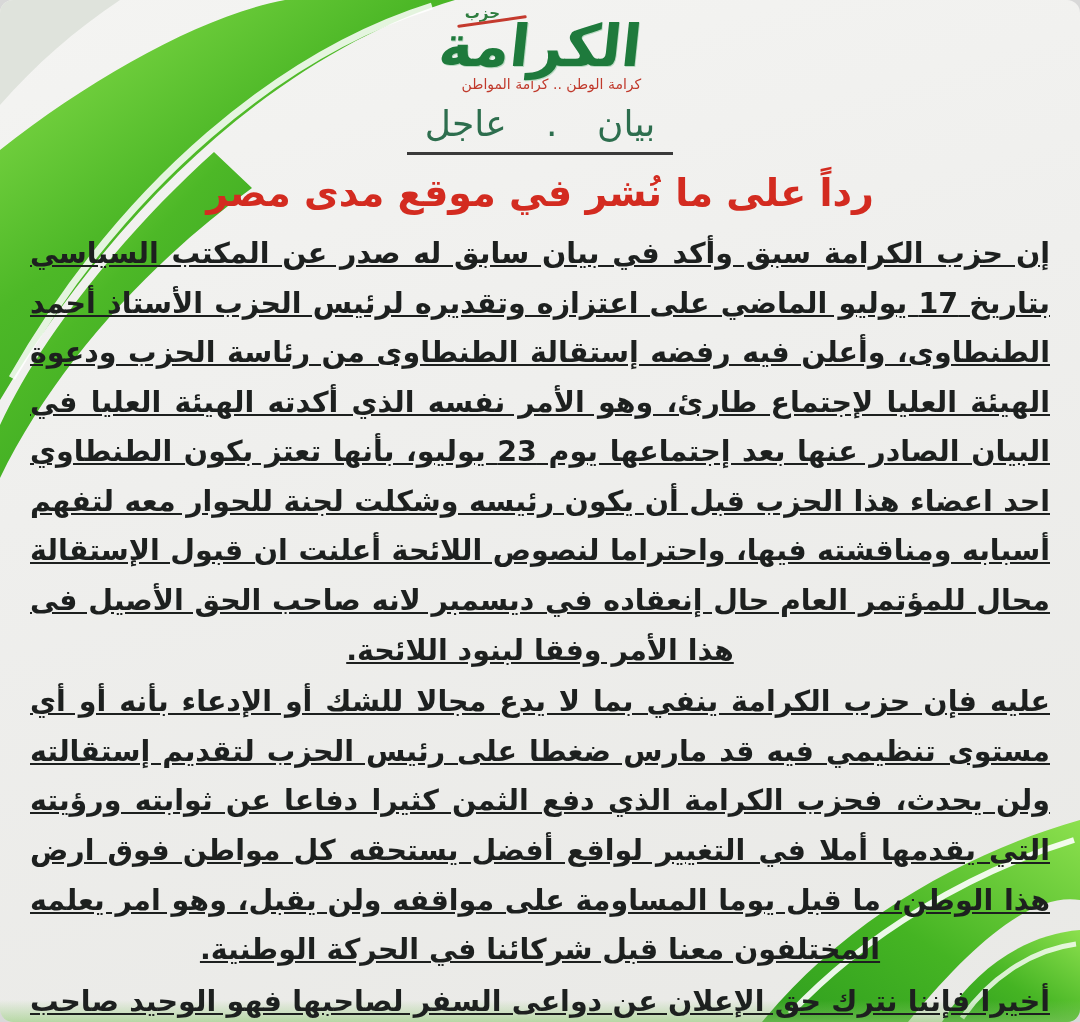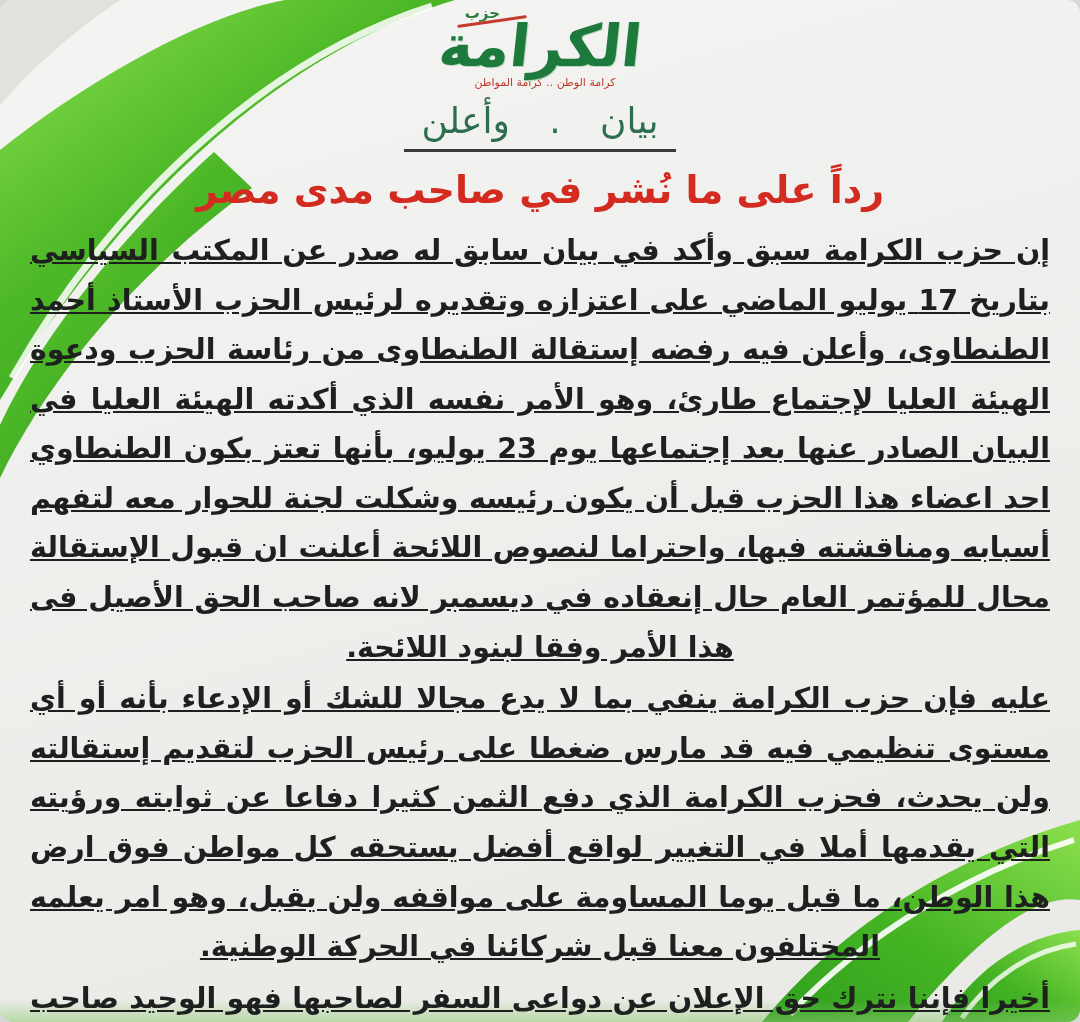--- a/index.html
+++ b/index.html
@@ -32,21 +32,21 @@
     position:absolute;top:14px;left:18px;width:70px;height:3px;
     background:#c43a2e;transform:rotate(-8deg);border-radius:2px;
   }
   .logo .logo-name{
     display:block;
     font-size:58px;font-weight:bold;color:#1e7a3c;
     text-shadow:1px 1px 0 #b9d9c2;
     transform:skewX(-6deg);
   }
   .logo .tagline{
-    display:block;font-size:11px;color:#c0392b;margin-top:2px;text-align:center;
+    display:block;font-size:14px;color:#c0392b;margin-top:2px;text-align:right;
     margin-left:10px;letter-spacing:1px;
   }
 
   
   .statement-label{
     margin-top:10px;
     font-size:36px;color:#2d6e4e;
     word-spacing:28px;
     display:inline-block;
     padding:0 18px 8px 18px;
@@ -109,25 +109,25 @@
     
     <div class="logo">
       <span class="accent-stroke"></span>
       <span class="party-word">حزب</span>
       <span class="logo-name">الكرامة</span>
       <span class="tagline">كرامة الوطن .. كرامة المواطن</span>
     </div>
 
     
     <div>
-      <div class="statement-label">بيان . وأعلن</div>
+      <div class="statement-label">بيان . عاجل</div>
     </div>
 
     
-    <div class="headline">رداً على ما نُشر في صاحب مدى مصر</div>
+    <div class="headline">رداً على ما نُشر في موقع مدى مصر</div>
 
     
     <div class="body-text">
       <p>إن حزب الكرامة سبق وأكد في بيان سابق له صدر عن المكتب السياسي بتاريخ 17 يوليو الماضي على اعتزازه وتقديره لرئيس الحزب الأستاذ أحمد الطنطاوى، وأعلن فيه رفضه إستقالة الطنطاوى من رئاسة الحزب ودعوة الهيئة العليا لإجتماع طارئ، وهو الأمر نفسه الذي أكدته الهيئة العليا في البيان الصادر عنها بعد إجتماعها يوم 23 يوليو، بأنها تعتز بكون الطنطاوي احد اعضاء هذا الحزب قبل أن يكون رئيسه وشكلت لجنة للحوار معه لتفهم أسبابه ومناقشته فيها، واحتراما لنصوص اللائحة أعلنت ان قبول الإستقالة محال للمؤتمر العام حال إنعقاده في ديسمبر لانه صاحب الحق الأصيل فى هذا الأمر وفقا لبنود اللائحة.</p>
       <p>عليه فإن حزب الكرامة ينفي بما لا يدع مجالا للشك أو الإدعاء بأنه أو أي مستوى تنظيمي فيه قد مارس ضغطا على رئيس الحزب لتقديم إستقالته ولن يحدث، فحزب الكرامة الذي دفع الثمن كثيرا دفاعا عن ثوابته ورؤيته التي يقدمها أملا في التغيير لواقع أفضل يستحقه كل مواطن فوق ارض هذا الوطن، ما قبل يوما المساومة على مواقفه ولن يقبل، وهو امر يعلمه المختلفون معنا قبل شركائنا في الحركة الوطنية.</p>
       <p>أخيرا فإننا نترك حق الإعلان عن دواعى السفر لصاحبها فهو الوحيد صاحب الحق في هذا في اي وقت يراه مناسبا، لكننا نؤكد أنها لم تكن بأى شكل تحت ضغط من الحزب أو قياداته أو استجابة لتهديدات كما روج البعض منذ أمس بشكل مفاجئ رغم مرور عدة أسابيع على السفر بالفعل.</p>
     </div>
 
     
     

